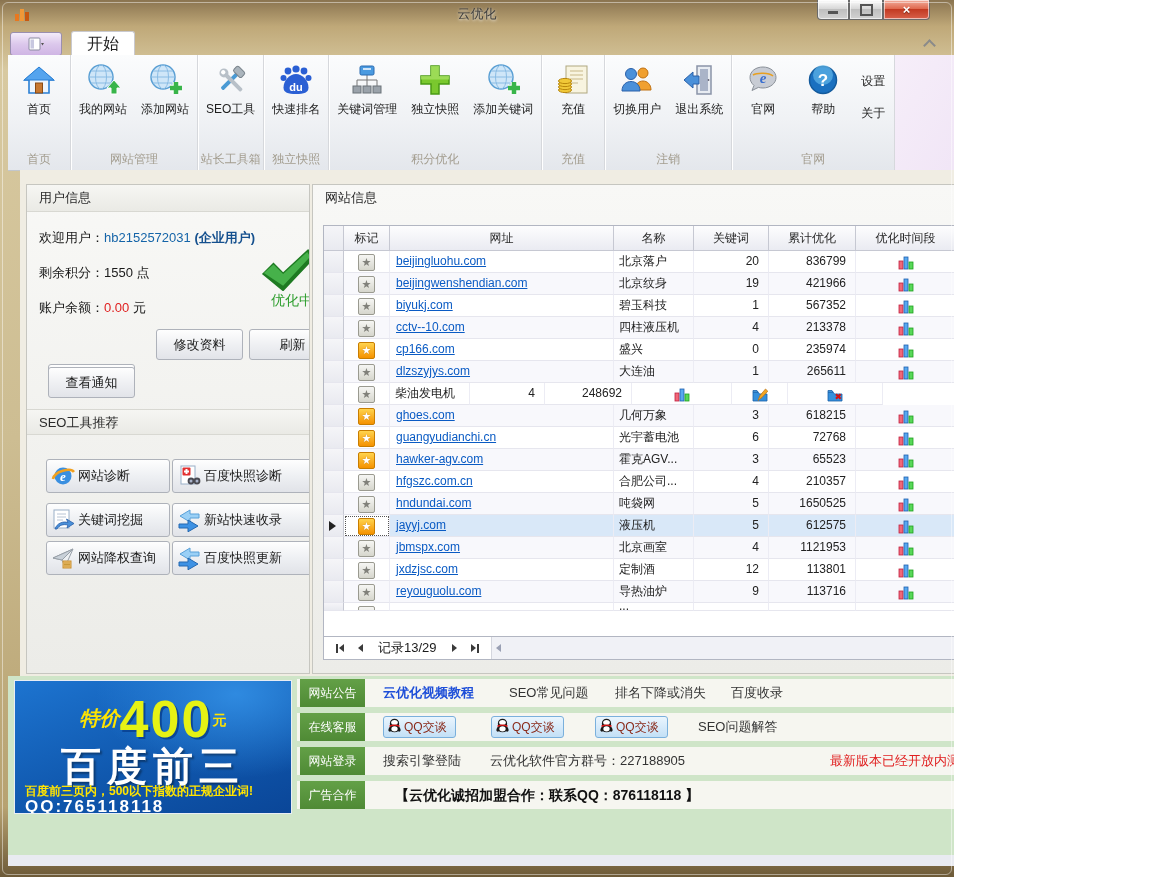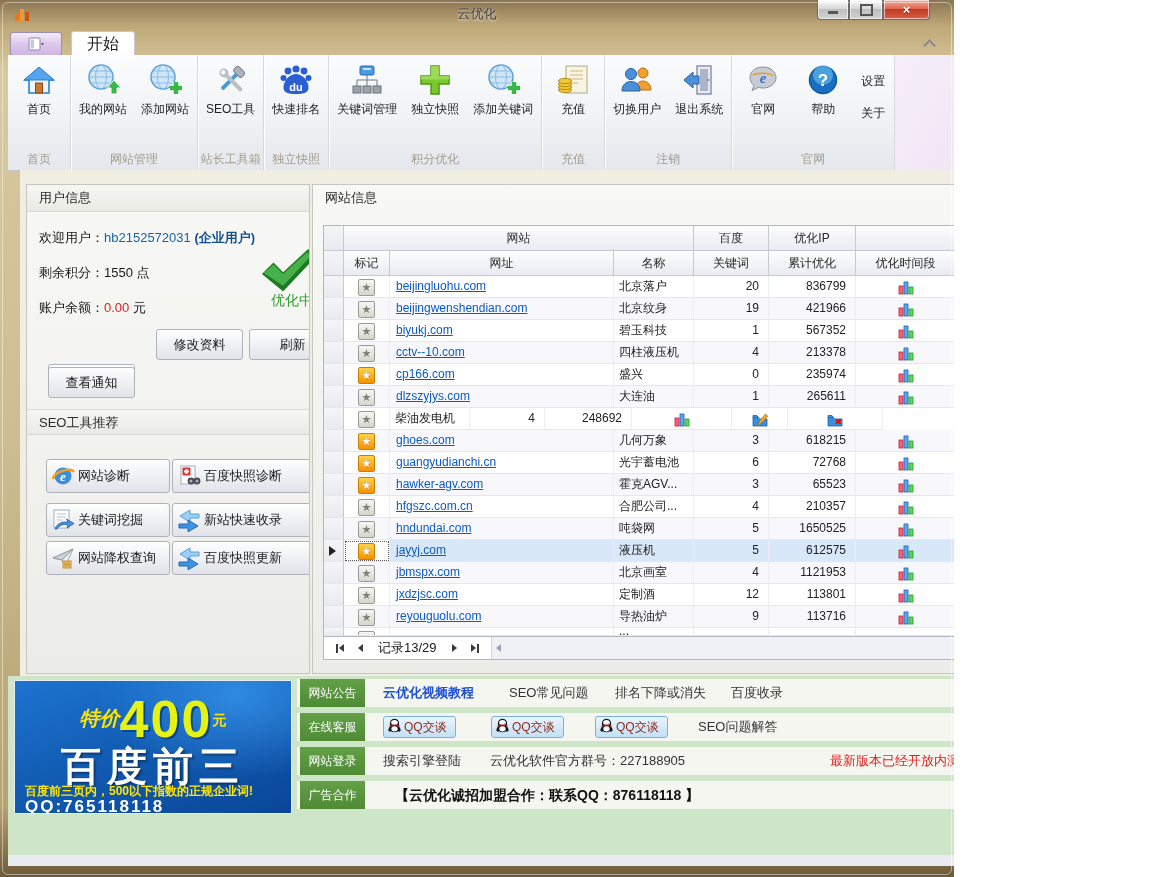--- a/index.html
+++ b/index.html
@@ -433,27 +433,20 @@
                 <polygon points="2,16 11,16 11,12 21,18 11,23.8 11,20 2,20" fill="#3e92e4" stroke="#2468b0"></polygon>
               </svg></span>
             <span>百度快照更新</span>
           </div>
         </div>
     </div>
 
     <div class="panel main-panel">
       <div class="p-caption plain">网站信息</div>
       <div class="grid">
-        <div class="g-hrow" id="band-row">
-            <div class="g-hcell b0 gutter"></div>
-            <div class="g-hcell b1">网站</div>
-            <div class="g-hcell b2">百度</div>
-            <div class="g-hcell b3">优化IP</div>
-            <div class="g-hcell b4">操作</div>
-          </div>
         <div class="g-hrow" id="col-row">
             <div class="g-hcell c0 gutter"></div>
             <div class="g-hcell c1">标记</div>
             <div class="g-hcell c2">网址</div>
             <div class="g-hcell c3">名称</div>
             <div class="g-hcell c4">关键词</div>
             <div class="g-hcell c5">累计优化</div>
             <div class="g-hcell c6">优化时间段</div>
             <div class="g-hcell c7">修改</div>
             <div class="g-hcell c8">删除</div>

